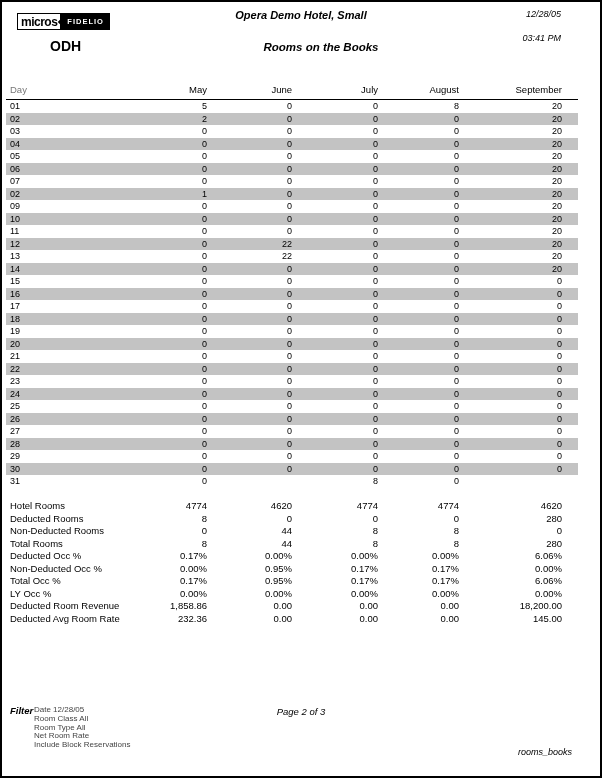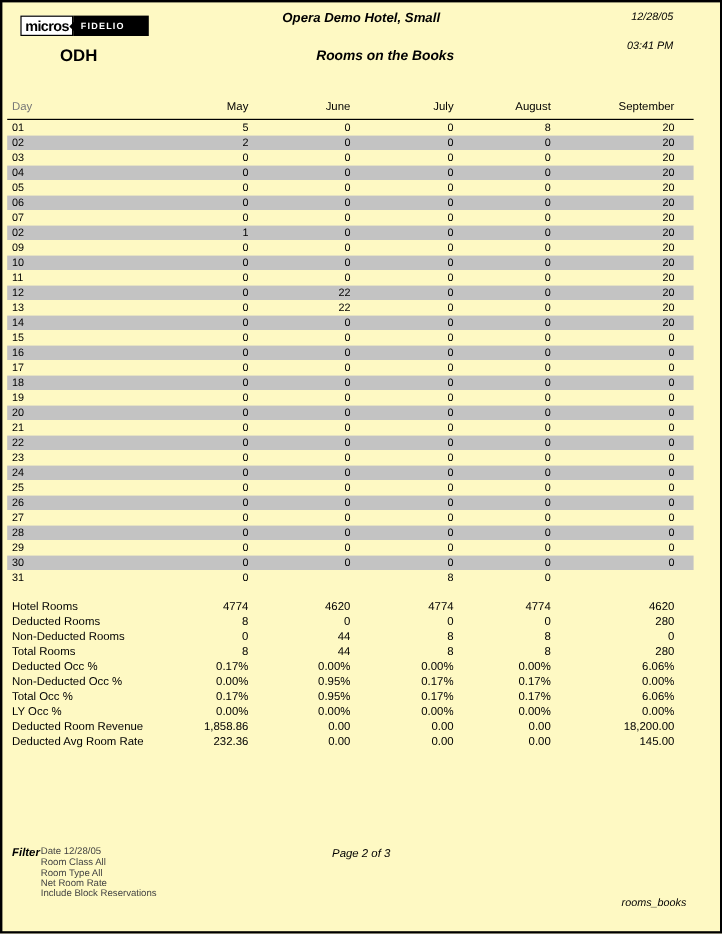--- a/index.html
+++ b/index.html
@@ -1,36 +1,36 @@
 <!DOCTYPE html>
 <html><head>
 <meta charset="utf-8">
 <style>
   html,body{margin:0;padding:0;background:#808080;}
   .page{
     position:relative;
     width:602px;height:778px;
-    background:#fef9c3;
+    background:#ffffff;
     border:2px solid #000;
     box-sizing:border-box;
     font-family:"Liberation Sans", sans-serif;
     color:#000;
     overflow:hidden;
   }
   
   .logo{position:absolute;left:15px;top:11px;display:flex;align-items:stretch;height:17px;}
   .logo-micros{
     border:1px solid #000;background:#fff;color:#000;
     font-weight:bold;font-size:12px;letter-spacing:-0.5px;
     display:flex;align-items:center;padding:0 3px 0 3px;box-sizing:border-box;
   }
   .logo-diamond{width:6px;height:6px;background:#000;transform:rotate(45deg);align-self:center;margin:0 -4px 0 -2px;z-index:2;}
   .logo-fidelio{
     background:#000;color:#fff;font-weight:bold;font-size:7.5px;letter-spacing:1px;
-    display:flex;align-items:center;padding:0 20px 0 6px;
+    display:flex;align-items:center;padding:0 6px 0 6px;
   }
   .property-code{position:absolute;left:48px;top:36px;font-size:14px;font-weight:bold;}
   .hotel-name{position:absolute;left:0;top:7px;width:100%;text-align:center;font-weight:bold;font-style:italic;font-size:11px;}
   .report-title{position:absolute;left:0;top:39px;width:100%;text-align:center;font-weight:bold;font-style:italic;font-size:11.5px;padding-left:20px;}
   .print-date{position:absolute;right:39px;top:7px;font-style:italic;font-size:9px;}
   .print-time{position:absolute;right:39px;top:31px;font-style:italic;font-size:9px;}
 
   
   .table{position:absolute;left:4px;top:81px;width:572px;}
   .t-row,.t-head,.s-row{

